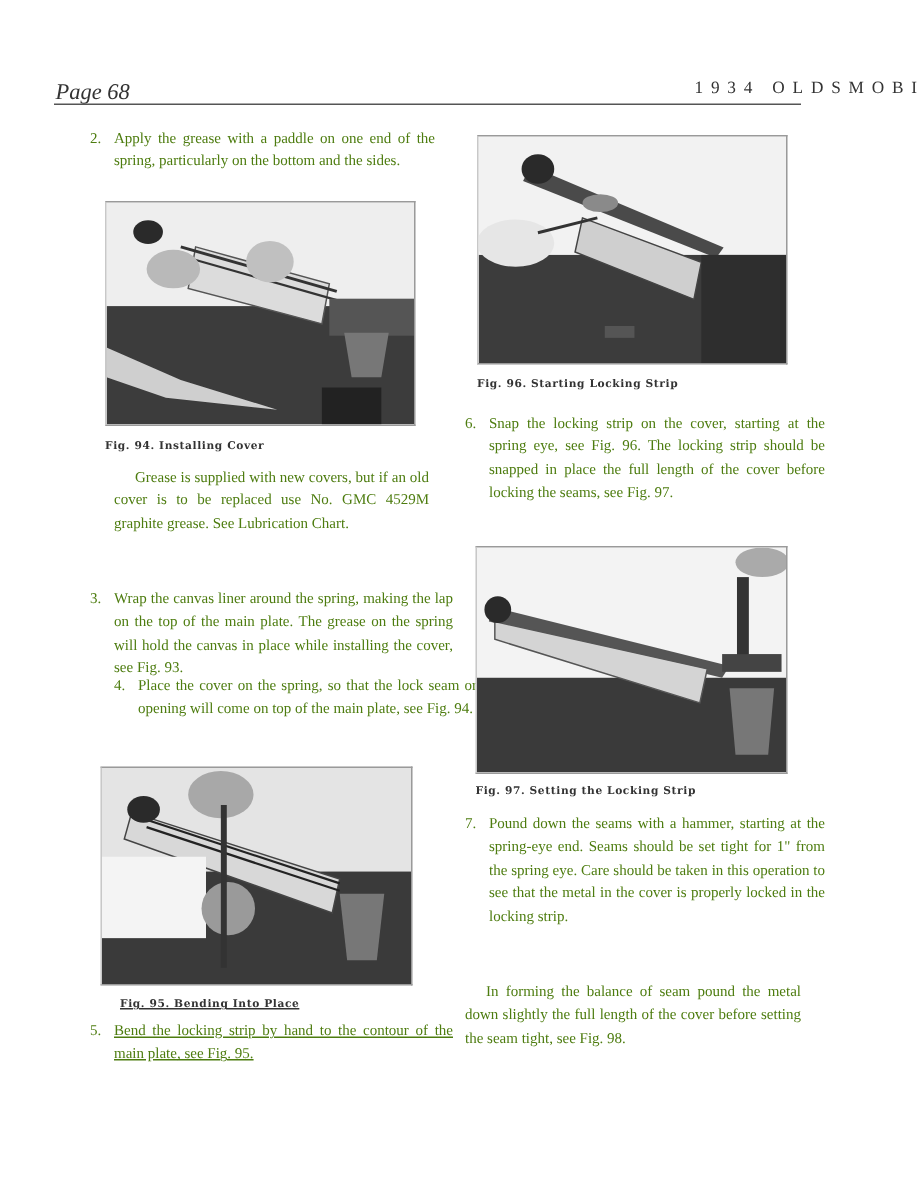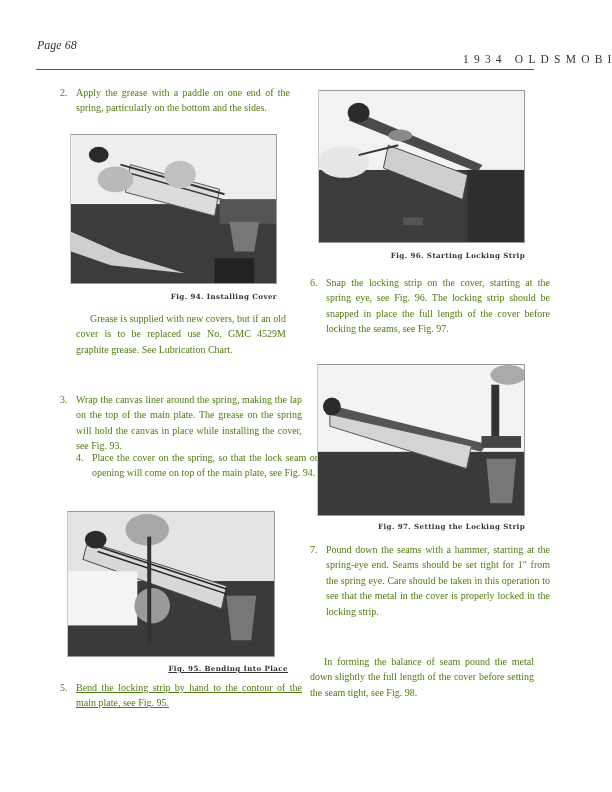--- a/index.html
+++ b/index.html
@@ -1,31 +1,31 @@
 <!DOCTYPE html>
 <html><head>
 <meta charset="utf-8">
 <style>
   html, body { margin: 0; padding: 0; background: #ffffff; }
   body { width: 612px; height: 792px; position: relative; overflow: hidden;
          font-family: "Liberation Serif", "DejaVu Serif", serif; color: #2a2a2a; }
   .abs { position: absolute; }
 
-  .page-num { left: 37px; top: 38px; font-size: 12px; font-style: italic; color: #333; }
+  .page-num { left: 37px; top: 54px; font-size: 15px; font-style: italic; color: #333; }
   .running-title { left: 0; width: 599px; top: 53px; text-align: right; font-size: 11.5px;
                    letter-spacing: 5.2px; color: #333; padding-left: 42px; }
   .header-rule { left: 36px; top: 69px; width: 498px; height: 0; border-top: 1px solid #555; }
 
   .para { font-size: 10px; line-height: 15.4px; color: #4d7c0f; text-align: justify; text-align-last: left; }
   .step { padding-left: 16px; text-indent: -16px; }
   .step .num { display: inline-block; width: 16px; text-indent: 0; }
   .indent { text-indent: 14px; }
 
   .caption { font-family: "DejaVu Serif", serif; font-size: 7.1px; font-weight: bold; color: #333;
-             text-align: right; letter-spacing: 0.4px; }
+             text-align: left; letter-spacing: 0.4px; }
 
   .fig { overflow: hidden; border: 1px solid #9a9a9a; border-left-color: #c8c8c8; box-sizing: border-box; background: #f1f1f1; }
   .fig svg { display: block; width: 100%; height: 100%; }
 </style>
 </head>
 <body>
 
 <div class="abs page-num">Page 68</div>
 <div class="abs running-title">1934 OLDSMOBILE</div>
 <div class="abs header-rule"></div>

